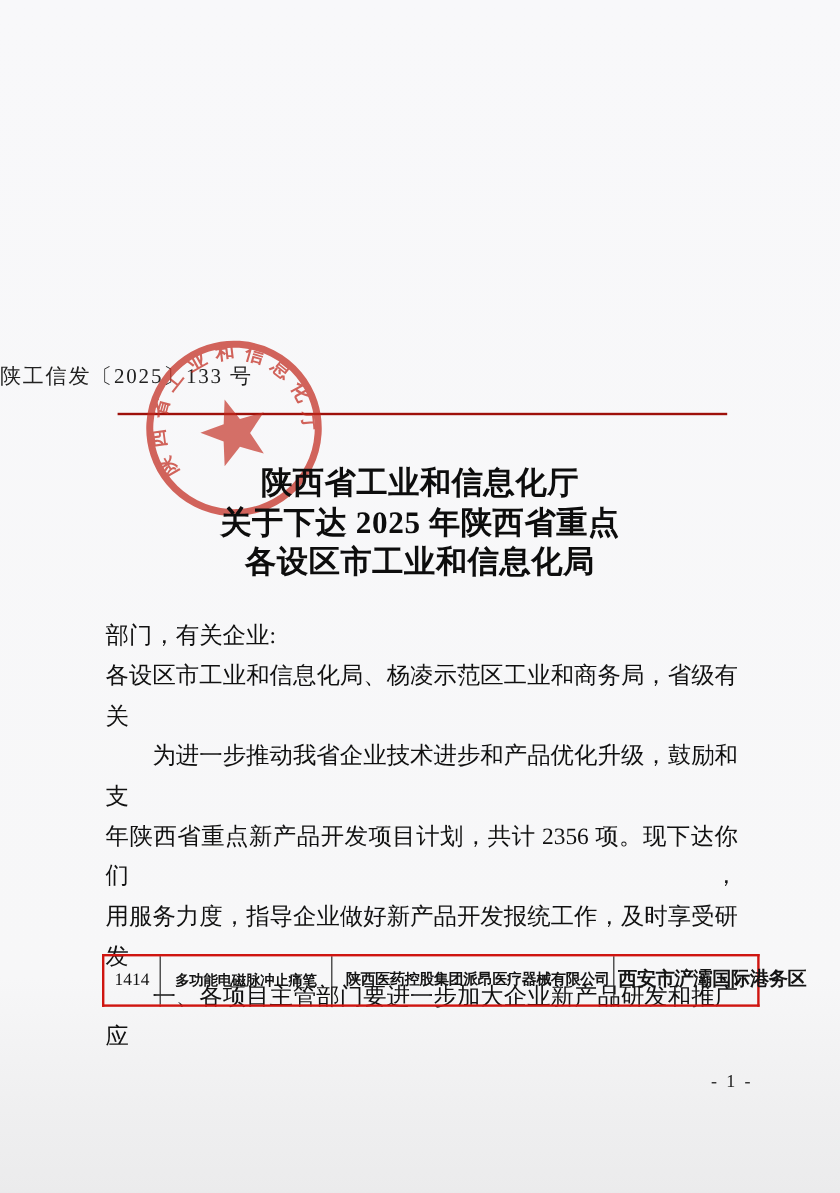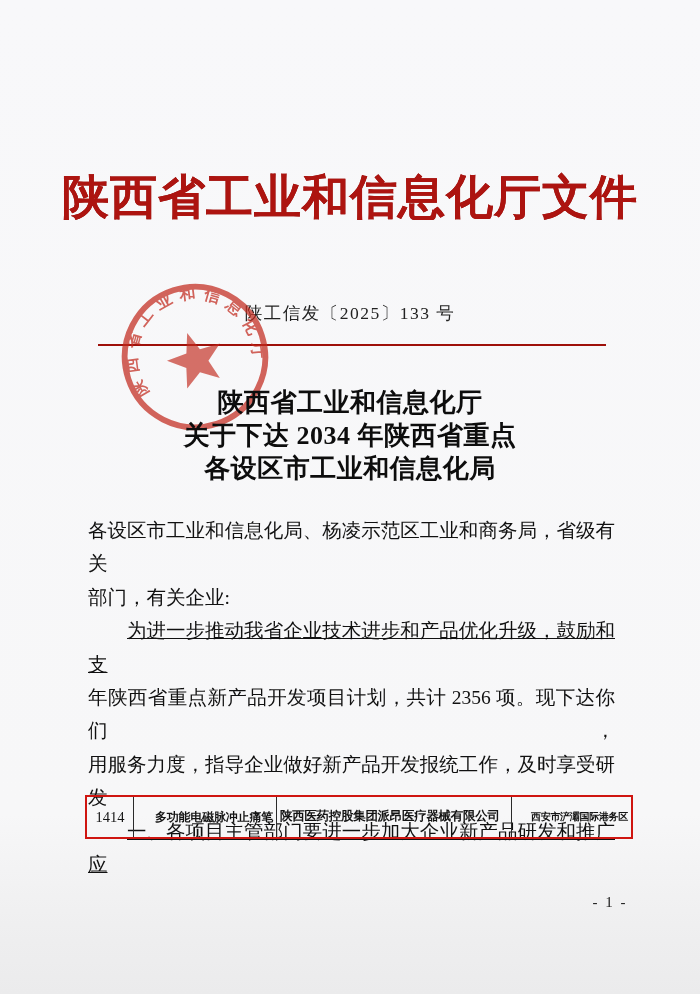--- a/index.html
+++ b/index.html
@@ -17,21 +17,21 @@
   .header-title{
     position:absolute;top:166px;left:0;width:100%;
     text-align:center;
     font-size:47px;font-weight:700;letter-spacing:1px;
     color:#ad1410;
     text-shadow:0 0 .6px #8c0f0c;
     white-space:nowrap;
   }
   .doc-number{
     position:absolute;top:301px;left:0;width:100%;
-    text-align:center;font-size:17.5px;color:#222;
+    font-size:17.5px;color:#222;
     letter-spacing:1.5px;
   }
   .red-line{
     position:absolute;top:344px;left:98px;width:508px;height:2px;
     background:#9e100a;
   }
   .seal{
     position:absolute;left:114px;top:279px;width:162px;height:156px;
     filter:blur(.45px);
     opacity:.88;
@@ -40,80 +40,79 @@
     position:absolute;top:386px;left:0;width:100%;
     text-align:center;font-size:26px;font-weight:700;
     line-height:33px;color:#0d0d0d;letter-spacing:.5px;
   }
   .body-text{
     position:absolute;top:514px;left:88px;width:527px;
     font-size:19.5px;line-height:33.4px;color:#111;
   }
   .body-text .line{min-height:33.4px;}
   .body-text .fill{text-align:justify;text-align-last:justify;}
-  .body-text .indent{text-indent:2em;text-decoration:underline;}
+  .body-text .indent{text-indent:2em;}
   .doc-table{
     position:absolute;top:795px;left:85px;width:533px;
     border-collapse:collapse;table-layout:fixed;
     border:2.5px solid #cf1510;
     background:transparent;
   }
   .doc-table td{
     border:1px solid #2a2a2a;
     font-family:"Liberation Sans", sans-serif;
     font-weight:700;font-size:12.5px;color:#141414;
     padding:2px 3px;vertical-align:middle;line-height:1.25;
   }
   .doc-table .c-no{
     width:40px;text-align:center;
     font-family:"Liberation Serif", serif;font-weight:400;font-size:14.5px;margin-left:20px;
   }
-  .doc-table .c-product{width:136px;text-align:right;font-size:12px;letter-spacing:-.2px;}
-  .doc-table .c-company{width:228px;text-align:left;white-space:nowrap;letter-spacing:-.3px;}
-  .doc-table .c-district{width:113px;text-align:right;white-space:nowrap;font-size:10px;letter-spacing:-.3px;}
+  .doc-table .c-product{width:136px;text-align:center;font-size:12px;letter-spacing:-.2px;}
+  .doc-table .c-company{width:228px;text-align:right;white-space:nowrap;letter-spacing:-.3px;}
+  .doc-table .c-district{width:113px;text-align:right;white-space:nowrap;font-size:16px;letter-spacing:-.3px;}
   .doc-table .r1 td{height:36px;}
   .doc-table .r2 td{height:40px;}
   .page-number{
     position:absolute;top:894px;left:570px;width:80px;
     text-align:center;font-size:15px;color:#222;letter-spacing:2px;
   }
 </style>
 </head>
 <body>
 
 <div class="page">
 
-  <div class="header-title">陕西省工业和信息化厅文件</div>
 
   <div class="doc-number">陕工信发〔2025〕133 号</div>
 
   <div class="red-line"></div>
 
   <svg class="seal" viewBox="0 0 160 160" xmlns="http://www.w3.org/2000/svg">
     <g transform="rotate(-18 80 80)" opacity="0.82">
       <circle cx="80" cy="80" r="72" fill="none" stroke="#c22a1e" stroke-width="6"></circle>
       <polygon fill="#c22a1e" opacity="0.92" points="80,54 87.3,73.9 108.5,74.7 91.9,87.9 97.6,108.3 80,96.5 62.4,108.3 68.1,87.9 51.5,74.7 72.7,73.9"></polygon>
       <defs>
         <path id="sealArc" d="M 26 106 A 60 60 0 1 1 134 106" fill="none"></path>
       </defs>
       <text font-size="16.5" fill="#c22a1e" font-weight="700" font-family="Liberation Serif, serif">
         <textPath href="#sealArc" startOffset="6" textLength="230" lengthAdjust="spacing">陕西省工业和信息化厅</textPath>
       </text>
     </g>
   </svg>
 
   <div class="notice-title">
     <div>陕西省工业和信息化厅</div>
-    <div>关于下达 2034 年陕西省重点</div>
+    <div>关于下达 2025 年陕西省重点</div>
     <div>各设区市工业和信息化局</div>
   </div>
 
   <div class="body-text">
+    <div class="line">部门，有关企业:</div>
     <div class="line fill">各设区市工业和信息化局、杨凌示范区工业和商务局，省级有关</div>
-    <div class="line">部门，有关企业:</div>
     <div class="line fill indent">为进一步推动我省企业技术进步和产品优化升级，鼓励和支</div>
     <div class="line fill">年陕西省重点新产品开发项目计划，共计 2356 项。现下达你们，</div>
     <div class="line fill">用服务力度，指导企业做好新产品开发报统工作，及时享受研发</div>
     <div class="line fill indent">一、各项目主管部门要进一步加大企业新产品研发和推广应</div>
   </div>
 
   <table class="doc-table">
     <tbody>
         <tr class="r1">
       <td class="c-no">1414</td>

